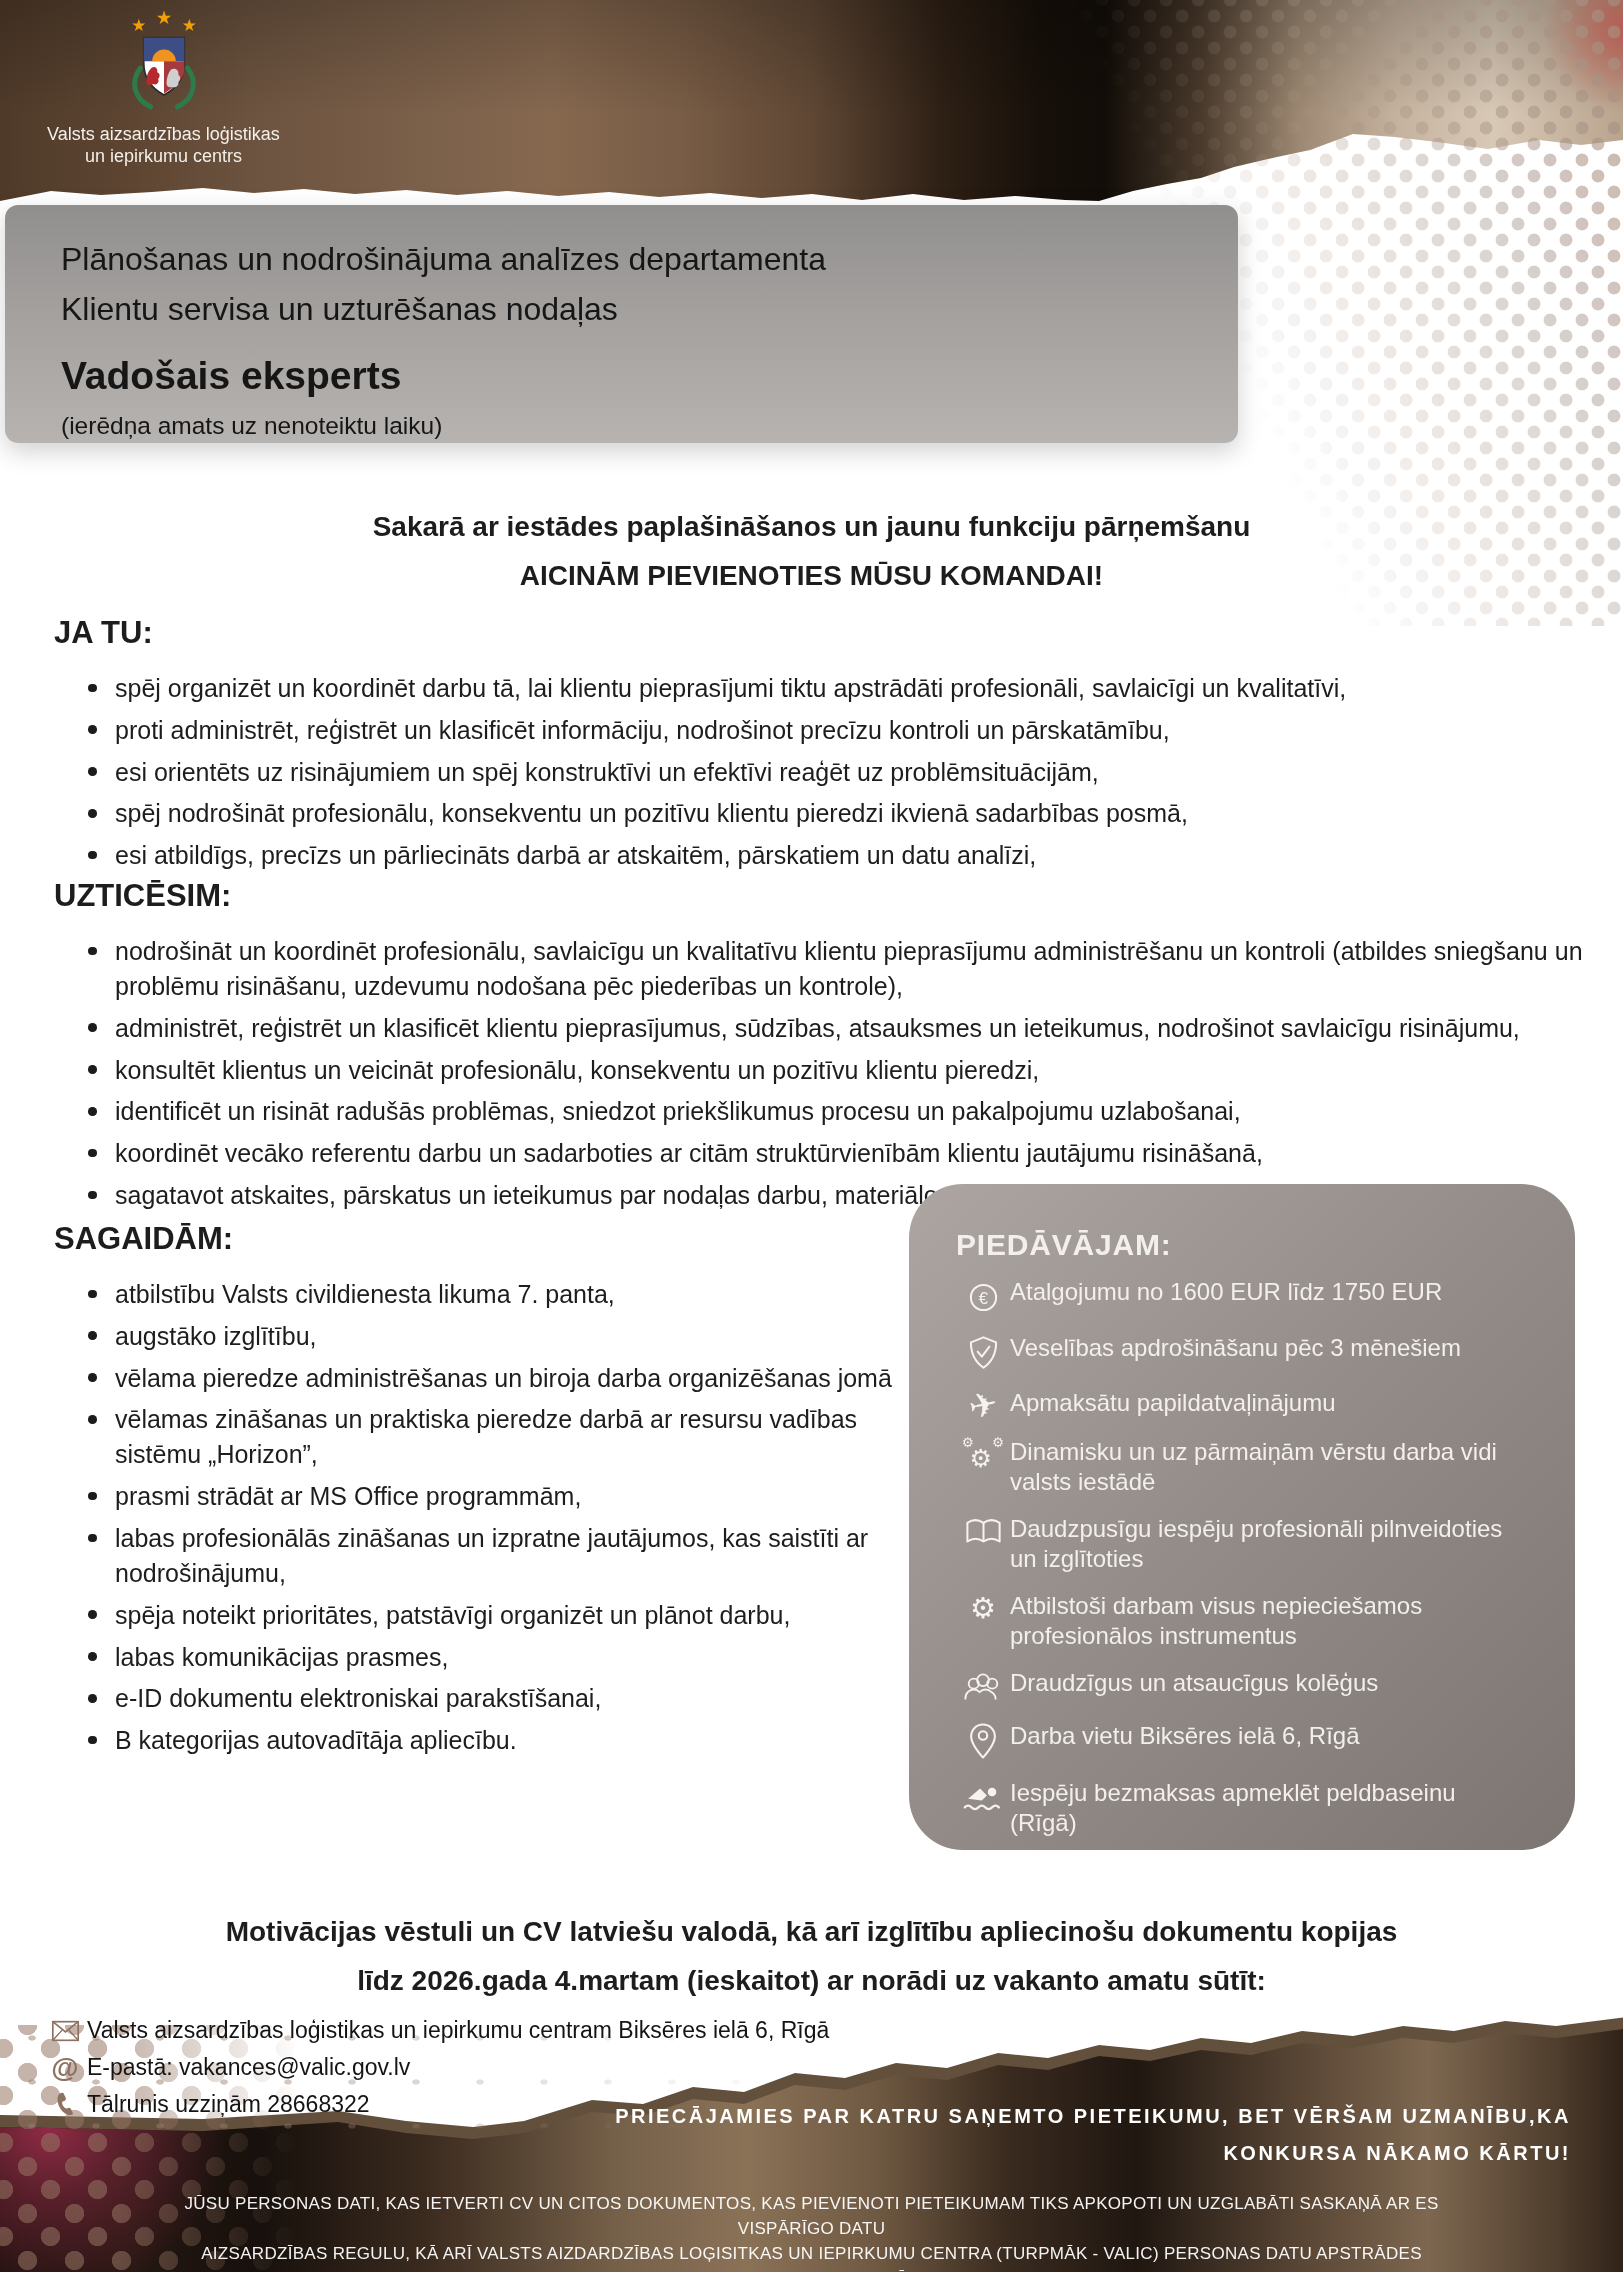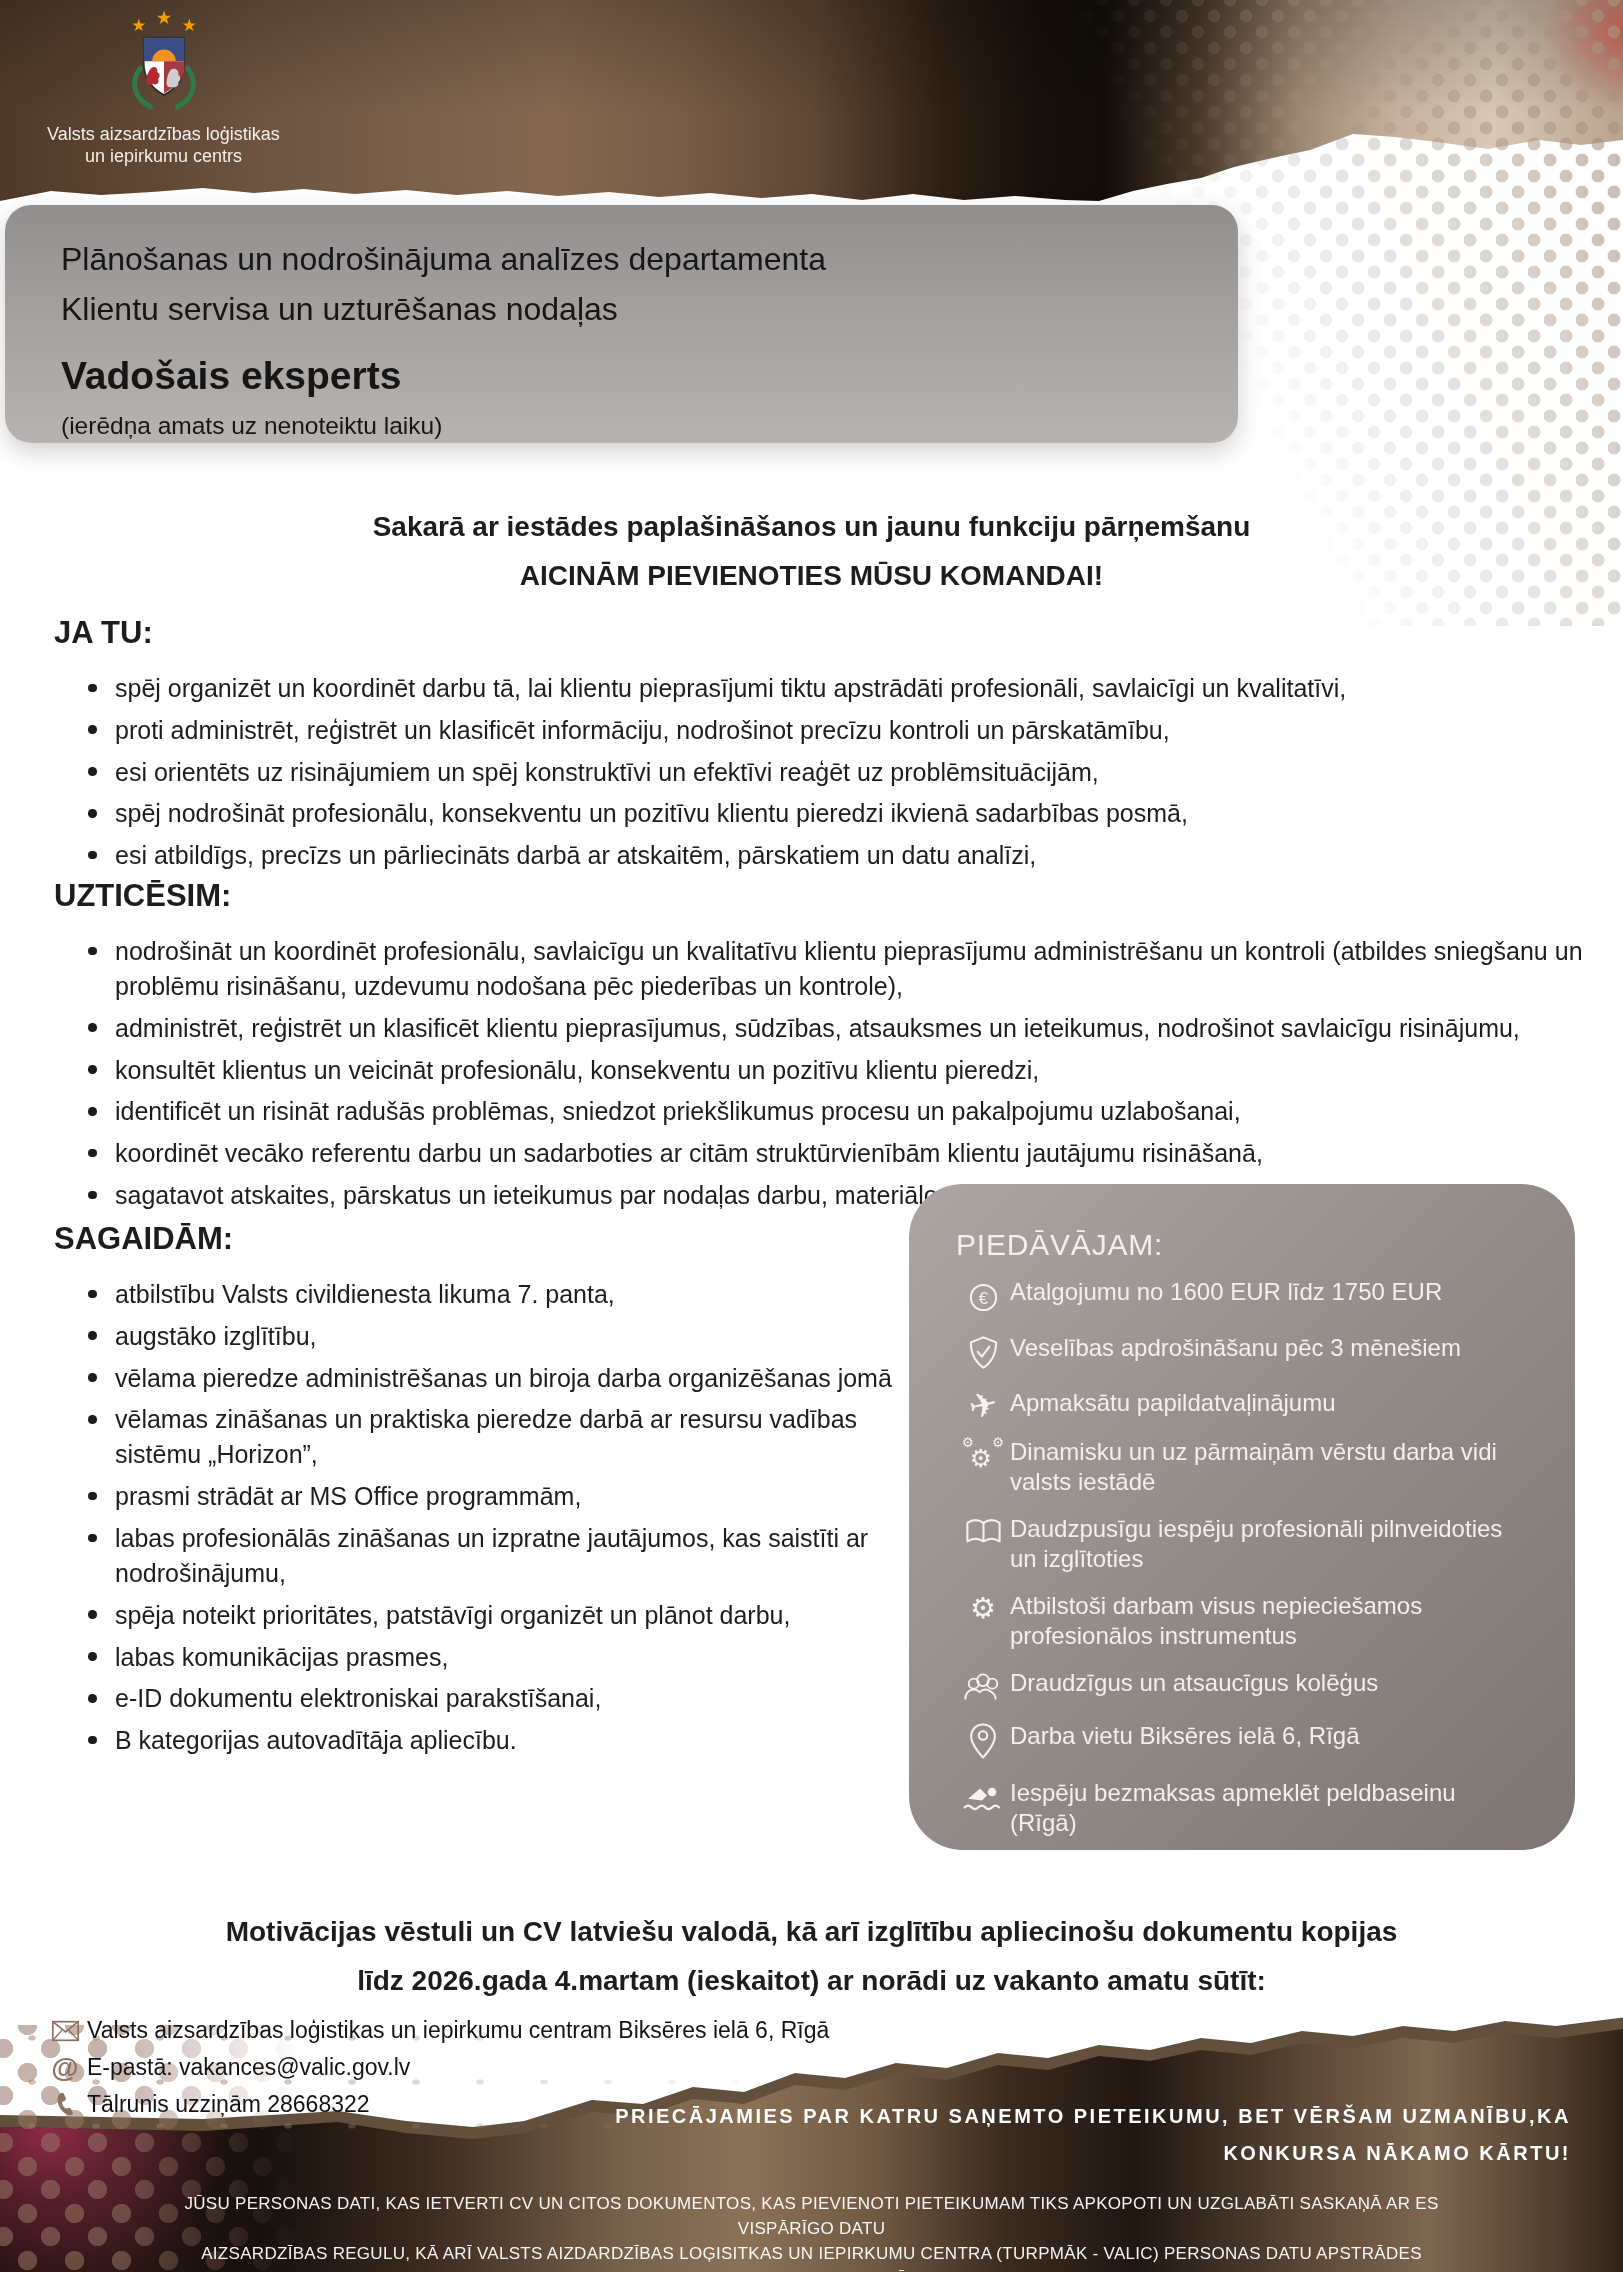--- a/index.html
+++ b/index.html
@@ -31,21 +31,21 @@
   }
 
   
   .org-brand { top:8.5px; left:20px; width:287px; text-align:center; z-index:2; }
   .org-brand .crest { display:block; margin:0 auto 6.8px auto; }
   .org-name { color:#f3efe9; font-size:18px; line-height:22px; }
 
   
   .header-card {
     top:205px; left:5px; width:1233px; height:238px; z-index:2;
-    border-radius:26px;
+    border-radius:13px;
     background:linear-gradient(180deg,#918f8e 0%,#a3a09e 45%,#b7b3b0 100%);
     box-shadow:0 8.5px 24px rgba(0,0,0,.18);
     padding:29px 34px 0 56px; color:#161616;
   }
   .hc-line { font-size:32px; line-height:50px; }
   .hc-pos  { font-size:39px; font-weight:bold; line-height:52px; margin-top:16px; }
   .hc-note { font-size:24.5px; line-height:34px; margin-top:6.8px; }
 
   
   .intro { top:502px; left:0; width:1623px; text-align:center; z-index:3; font-weight:bold; font-size:28px; line-height:49px; }
@@ -60,21 +60,21 @@
   .sec-uzt  { top:878px; left:54px; width:1530px; }
   .sec-sag  { top:1221px; left:54px; width:854px; }
 
   
   .offer-panel {
     top:1184px; left:909px; width:666px; height:666px; z-index:3;
     border-radius:54px;
     background:linear-gradient(135deg,#aca5a2 0%,#948c89 48%,#7d7572 100%);
     padding:44px 34px 34px 47px; color:#f2efed;
   }
-  .offer-title { font-size:30px; font-weight:normal; margin-bottom:15px; letter-spacing:0.8px; }
+  .offer-title { font-size:30px; font-weight:bold; margin-bottom:15px; letter-spacing:0.8px; }
   .offer-row { display:flex; align-items:flex-start; margin-bottom:17px; }
   .offer-ico { flex:0 0 54px; width:54px; display:flex; justify-content:center; margin-top:1.7px; color:#f5f2f0; }
   .offer-txt { font-size:24px; line-height:30px; white-space:pre-line; max-width:507px; }
   .glyph-ico { font-size:29px; line-height:30px; }
   .auto-gears { position:relative; width:39px; height:37px; }
   .auto-gears .g-main { position:absolute; left:6px; top:6.8px; font-size:25px; line-height:25px; }
   .auto-gears .g-s1 { position:absolute; left:-1.7px; top:-5px; font-size:13.5px; }
   .auto-gears .g-s2 { position:absolute; right:-1.7px; top:-5px; font-size:13.5px; }
   .plane-ico { font-size:34px; line-height:30px; transform:rotate(-12deg); display:inline-block; }
 

